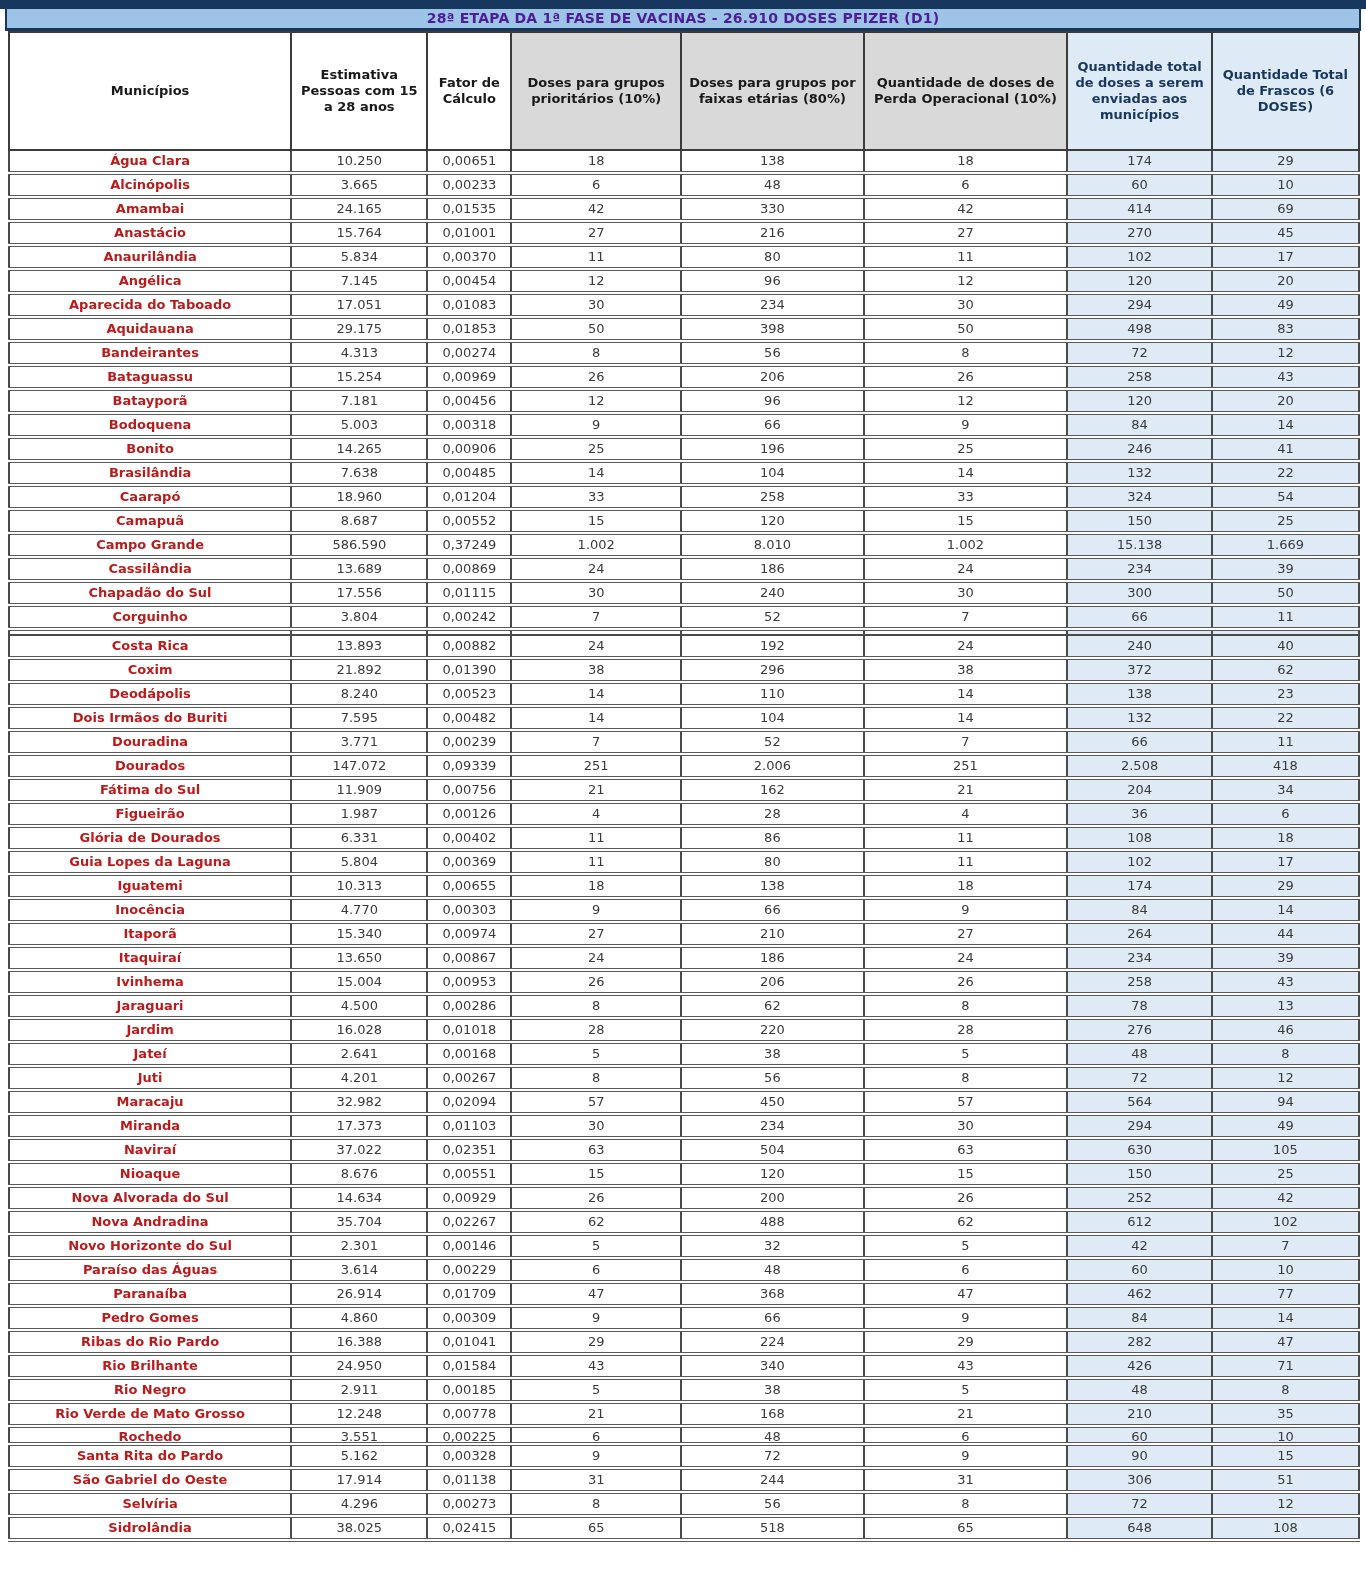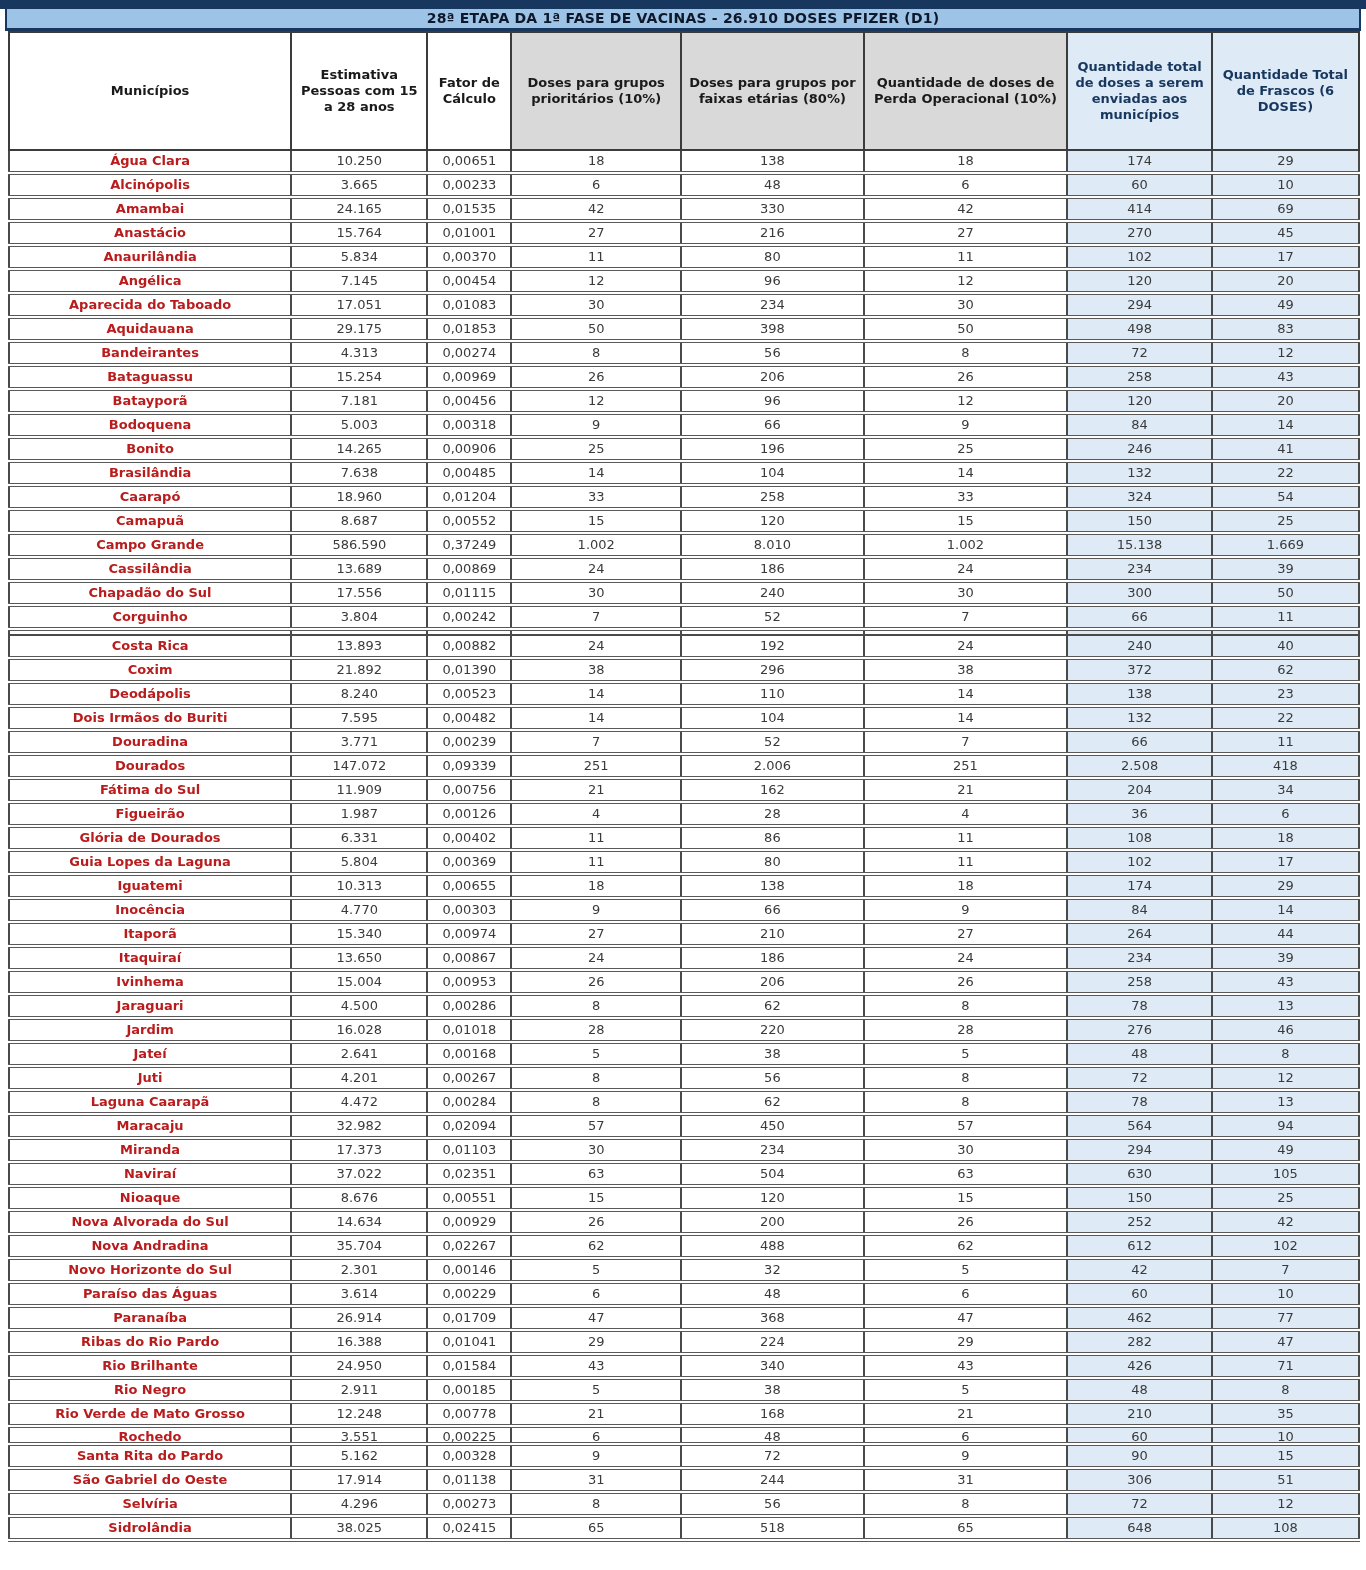--- a/index.html
+++ b/index.html
@@ -14,21 +14,21 @@
     height: 9px;
     background: #17375E;
     width: 1366px;
   }
   .title-bar {
     margin: 0 5px;
     background: #9DC3E6;
     border-left: 2px solid #17375E;
     border-right: 2px solid #17375E;
     border-bottom: 3px solid #17375E;
-    color: #0f172a;
+    color: #4c1d95;
     font-weight: bold;
     font-size: 14px;
     text-align: center;
     padding: 1px 0 2px 0;
     letter-spacing: 0.2px;
   }
 
   table.vtable {
     width: 1352px;
     margin: 0 6px 0 8px;
@@ -1152,222 +1152,196 @@
           </td>
           <td class="blue">
             <span class="cv">72</span>
           </td>
           <td class="blue">
             <span class="cv">12</span>
           </td>
         </tr>
         <tr>
           <td class="muni">
-            <span class="cv">Laguna Caarapã</span>
-          </td>
-          <td>
-            <span class="cv">4.472</span>
-          </td>
-          <td>
-            <span class="cv">0,00284</span>
-          </td>
-          <td>
-            <span class="cv">8</span>
+            <span class="cv">Maracaju</span>
+          </td>
+          <td>
+            <span class="cv">32.982</span>
+          </td>
+          <td>
+            <span class="cv">0,02094</span>
+          </td>
+          <td>
+            <span class="cv">57</span>
+          </td>
+          <td>
+            <span class="cv">450</span>
+          </td>
+          <td>
+            <span class="cv">57</span>
+          </td>
+          <td class="blue">
+            <span class="cv">564</span>
+          </td>
+          <td class="blue">
+            <span class="cv">94</span>
+          </td>
+        </tr>
+        <tr>
+          <td class="muni">
+            <span class="cv">Miranda</span>
+          </td>
+          <td>
+            <span class="cv">17.373</span>
+          </td>
+          <td>
+            <span class="cv">0,01103</span>
+          </td>
+          <td>
+            <span class="cv">30</span>
+          </td>
+          <td>
+            <span class="cv">234</span>
+          </td>
+          <td>
+            <span class="cv">30</span>
+          </td>
+          <td class="blue">
+            <span class="cv">294</span>
+          </td>
+          <td class="blue">
+            <span class="cv">49</span>
+          </td>
+        </tr>
+        <tr>
+          <td class="muni">
+            <span class="cv">Naviraí</span>
+          </td>
+          <td>
+            <span class="cv">37.022</span>
+          </td>
+          <td>
+            <span class="cv">0,02351</span>
+          </td>
+          <td>
+            <span class="cv">63</span>
+          </td>
+          <td>
+            <span class="cv">504</span>
+          </td>
+          <td>
+            <span class="cv">63</span>
+          </td>
+          <td class="blue">
+            <span class="cv">630</span>
+          </td>
+          <td class="blue">
+            <span class="cv">105</span>
+          </td>
+        </tr>
+        <tr>
+          <td class="muni">
+            <span class="cv">Nioaque</span>
+          </td>
+          <td>
+            <span class="cv">8.676</span>
+          </td>
+          <td>
+            <span class="cv">0,00551</span>
+          </td>
+          <td>
+            <span class="cv">15</span>
+          </td>
+          <td>
+            <span class="cv">120</span>
+          </td>
+          <td>
+            <span class="cv">15</span>
+          </td>
+          <td class="blue">
+            <span class="cv">150</span>
+          </td>
+          <td class="blue">
+            <span class="cv">25</span>
+          </td>
+        </tr>
+        <tr>
+          <td class="muni">
+            <span class="cv">Nova Alvorada do Sul</span>
+          </td>
+          <td>
+            <span class="cv">14.634</span>
+          </td>
+          <td>
+            <span class="cv">0,00929</span>
+          </td>
+          <td>
+            <span class="cv">26</span>
+          </td>
+          <td>
+            <span class="cv">200</span>
+          </td>
+          <td>
+            <span class="cv">26</span>
+          </td>
+          <td class="blue">
+            <span class="cv">252</span>
+          </td>
+          <td class="blue">
+            <span class="cv">42</span>
+          </td>
+        </tr>
+        <tr>
+          <td class="muni">
+            <span class="cv">Nova Andradina</span>
+          </td>
+          <td>
+            <span class="cv">35.704</span>
+          </td>
+          <td>
+            <span class="cv">0,02267</span>
           </td>
           <td>
             <span class="cv">62</span>
           </td>
           <td>
-            <span class="cv">8</span>
-          </td>
-          <td class="blue">
-            <span class="cv">78</span>
-          </td>
-          <td class="blue">
-            <span class="cv">13</span>
-          </td>
-        </tr>
-        <tr>
-          <td class="muni">
-            <span class="cv">Maracaju</span>
-          </td>
-          <td>
-            <span class="cv">32.982</span>
-          </td>
-          <td>
-            <span class="cv">0,02094</span>
-          </td>
-          <td>
-            <span class="cv">57</span>
-          </td>
-          <td>
-            <span class="cv">450</span>
-          </td>
-          <td>
-            <span class="cv">57</span>
-          </td>
-          <td class="blue">
-            <span class="cv">564</span>
-          </td>
-          <td class="blue">
-            <span class="cv">94</span>
-          </td>
-        </tr>
-        <tr>
-          <td class="muni">
-            <span class="cv">Miranda</span>
-          </td>
-          <td>
-            <span class="cv">17.373</span>
-          </td>
-          <td>
-            <span class="cv">0,01103</span>
-          </td>
-          <td>
-            <span class="cv">30</span>
-          </td>
-          <td>
-            <span class="cv">234</span>
-          </td>
-          <td>
-            <span class="cv">30</span>
-          </td>
-          <td class="blue">
-            <span class="cv">294</span>
-          </td>
-          <td class="blue">
-            <span class="cv">49</span>
-          </td>
-        </tr>
-        <tr>
-          <td class="muni">
-            <span class="cv">Naviraí</span>
-          </td>
-          <td>
-            <span class="cv">37.022</span>
-          </td>
-          <td>
-            <span class="cv">0,02351</span>
-          </td>
-          <td>
-            <span class="cv">63</span>
-          </td>
-          <td>
-            <span class="cv">504</span>
-          </td>
-          <td>
-            <span class="cv">63</span>
-          </td>
-          <td class="blue">
-            <span class="cv">630</span>
-          </td>
-          <td class="blue">
-            <span class="cv">105</span>
-          </td>
-        </tr>
-        <tr>
-          <td class="muni">
-            <span class="cv">Nioaque</span>
-          </td>
-          <td>
-            <span class="cv">8.676</span>
-          </td>
-          <td>
-            <span class="cv">0,00551</span>
-          </td>
-          <td>
-            <span class="cv">15</span>
-          </td>
-          <td>
-            <span class="cv">120</span>
-          </td>
-          <td>
-            <span class="cv">15</span>
-          </td>
-          <td class="blue">
-            <span class="cv">150</span>
-          </td>
-          <td class="blue">
-            <span class="cv">25</span>
-          </td>
-        </tr>
-        <tr>
-          <td class="muni">
-            <span class="cv">Nova Alvorada do Sul</span>
-          </td>
-          <td>
-            <span class="cv">14.634</span>
-          </td>
-          <td>
-            <span class="cv">0,00929</span>
-          </td>
-          <td>
-            <span class="cv">26</span>
-          </td>
-          <td>
-            <span class="cv">200</span>
-          </td>
-          <td>
-            <span class="cv">26</span>
-          </td>
-          <td class="blue">
-            <span class="cv">252</span>
+            <span class="cv">488</span>
+          </td>
+          <td>
+            <span class="cv">62</span>
+          </td>
+          <td class="blue">
+            <span class="cv">612</span>
+          </td>
+          <td class="blue">
+            <span class="cv">102</span>
+          </td>
+        </tr>
+        <tr>
+          <td class="muni">
+            <span class="cv">Novo Horizonte do Sul</span>
+          </td>
+          <td>
+            <span class="cv">2.301</span>
+          </td>
+          <td>
+            <span class="cv">0,00146</span>
+          </td>
+          <td>
+            <span class="cv">5</span>
+          </td>
+          <td>
+            <span class="cv">32</span>
+          </td>
+          <td>
+            <span class="cv">5</span>
           </td>
           <td class="blue">
             <span class="cv">42</span>
           </td>
-        </tr>
-        <tr>
-          <td class="muni">
-            <span class="cv">Nova Andradina</span>
-          </td>
-          <td>
-            <span class="cv">35.704</span>
-          </td>
-          <td>
-            <span class="cv">0,02267</span>
-          </td>
-          <td>
-            <span class="cv">62</span>
-          </td>
-          <td>
-            <span class="cv">488</span>
-          </td>
-          <td>
-            <span class="cv">62</span>
-          </td>
-          <td class="blue">
-            <span class="cv">612</span>
-          </td>
-          <td class="blue">
-            <span class="cv">102</span>
-          </td>
-        </tr>
-        <tr>
-          <td class="muni">
-            <span class="cv">Novo Horizonte do Sul</span>
-          </td>
-          <td>
-            <span class="cv">2.301</span>
-          </td>
-          <td>
-            <span class="cv">0,00146</span>
-          </td>
-          <td>
-            <span class="cv">5</span>
-          </td>
-          <td>
-            <span class="cv">32</span>
-          </td>
-          <td>
-            <span class="cv">5</span>
-          </td>
-          <td class="blue">
-            <span class="cv">42</span>
-          </td>
           <td class="blue">
             <span class="cv">7</span>
           </td>
         </tr>
         <tr>
           <td class="muni">
             <span class="cv">Paraíso das Águas</span>
           </td>
           <td>
             <span class="cv">3.614</span>
@@ -1408,20 +1382,46 @@
             <span class="cv">368</span>
           </td>
           <td>
             <span class="cv">47</span>
           </td>
           <td class="blue">
             <span class="cv">462</span>
           </td>
           <td class="blue">
             <span class="cv">77</span>
+          </td>
+        </tr>
+        <tr>
+          <td class="muni">
+            <span class="cv">Pedro Gomes</span>
+          </td>
+          <td>
+            <span class="cv">4.860</span>
+          </td>
+          <td>
+            <span class="cv">0,00309</span>
+          </td>
+          <td>
+            <span class="cv">9</span>
+          </td>
+          <td>
+            <span class="cv">66</span>
+          </td>
+          <td>
+            <span class="cv">9</span>
+          </td>
+          <td class="blue">
+            <span class="cv">84</span>
+          </td>
+          <td class="blue">
+            <span class="cv">14</span>
           </td>
         </tr>
         <tr>
           <td class="muni">
             <span class="cv">Ribas do Rio Pardo</span>
           </td>
           <td>
             <span class="cv">16.388</span>
           </td>
           <td>

